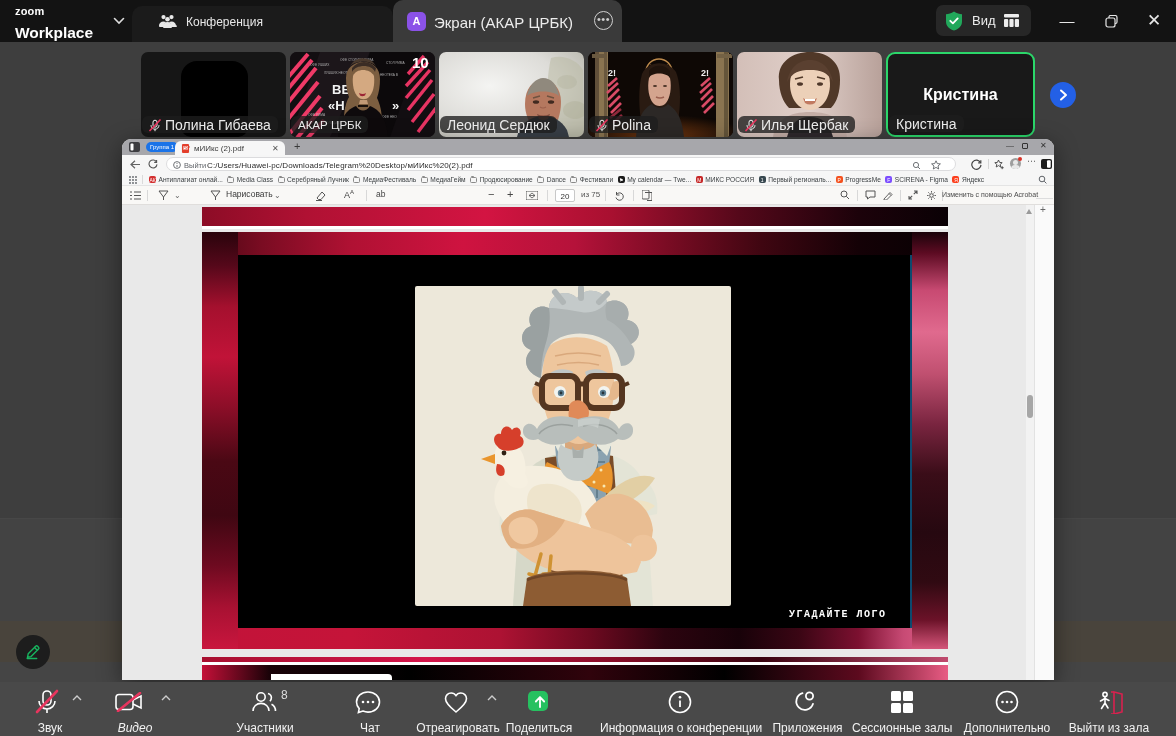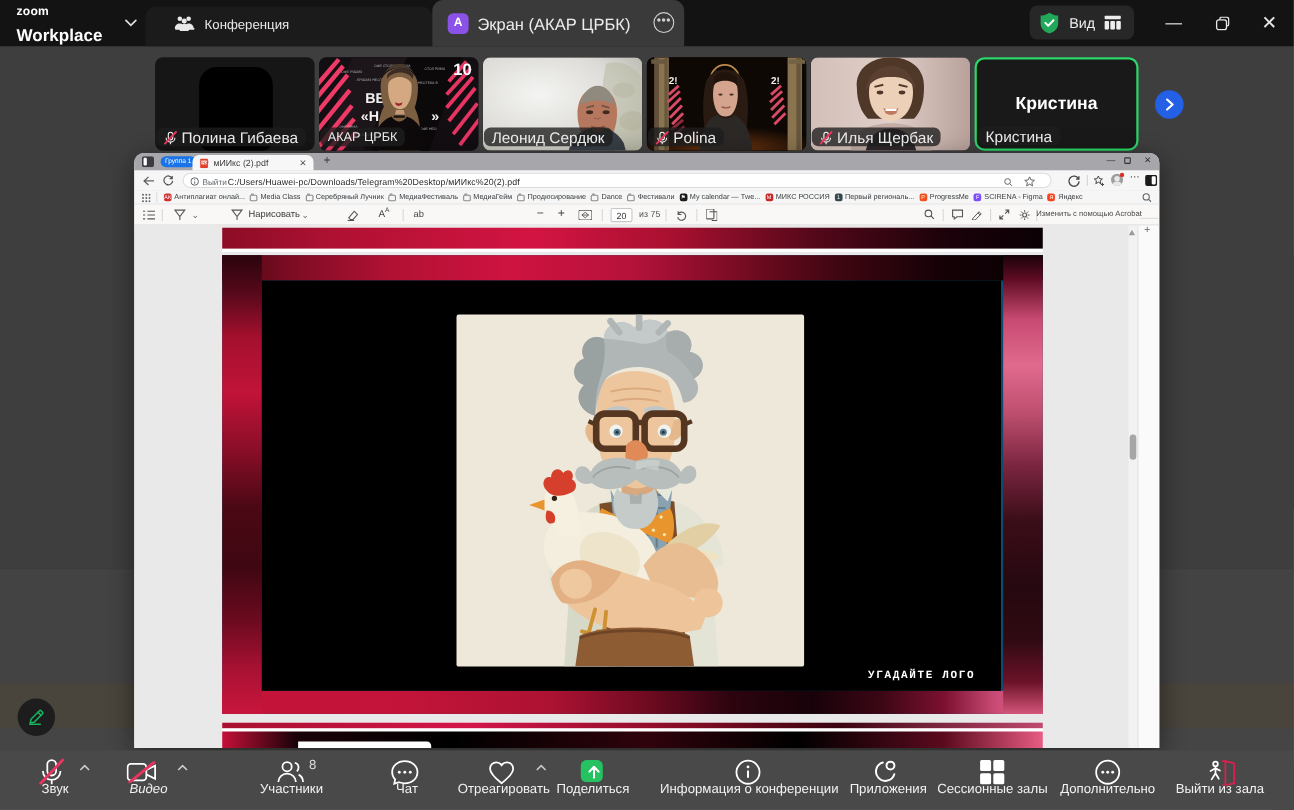--- a/index.html
+++ b/index.html
@@ -29,21 +29,21 @@
 #pdfbar{position:absolute;left:0;top:47px;width:932px;height:19px;background:#f9f8f6;border-bottom:1px solid #e0dedc;}
 #pdfcontent{position:absolute;left:0;top:66px;width:904px;height:475px;background:#e9e9e9;overflow:hidden;}
 #rail{position:absolute;left:912px;top:66px;width:20px;height:475px;background:#fafafa;border-left:1px solid #e2e2e2;}
 #sbar{position:absolute;left:904px;top:66px;width:8px;height:475px;background:#f2f2f2;}
 #sthumb{position:absolute;left:905px;top:256px;width:6px;height:23px;background:#a6a6a6;border-radius:3px;}
 
 .page{position:absolute;left:80px;width:746px;}
 
 #btoolbar{position:absolute;left:0;top:682px;width:1176px;height:54px;background:#494949;}
 .bitem{position:absolute;top:0;height:54px;color:#f2f2f2;text-align:center;}
-.blabel{position:absolute;bottom:12px;width:100%;font-size:12px;color:#f2f2f2;white-space:nowrap;text-align:center;}
+.blabel{position:absolute;bottom:1px;width:100%;font-size:12px;color:#f2f2f2;white-space:nowrap;text-align:center;}
 
 .band{position:absolute;left:0;width:1176px;}
 .bm{display:inline-flex;align-items:center;gap:2.5px;}
 .bm i{font-style:normal;width:7px;height:7px;border-radius:2px;font-size:5px;line-height:8px;text-align:center;display:inline-block;}
 .bm u{width:7px;height:6px;border:1px solid #8a8a8a;border-radius:1.5px;display:inline-block;position:relative;}
 .bm u:before{content:"";position:absolute;left:0;top:-2px;width:3px;height:1.5px;background:#8a8a8a;border-radius:1px 1px 0 0;}
 </style></head>
 <body>
 
 <div class="band" style="top:42px;height:478px;background:#3e3e3e;"></div>

